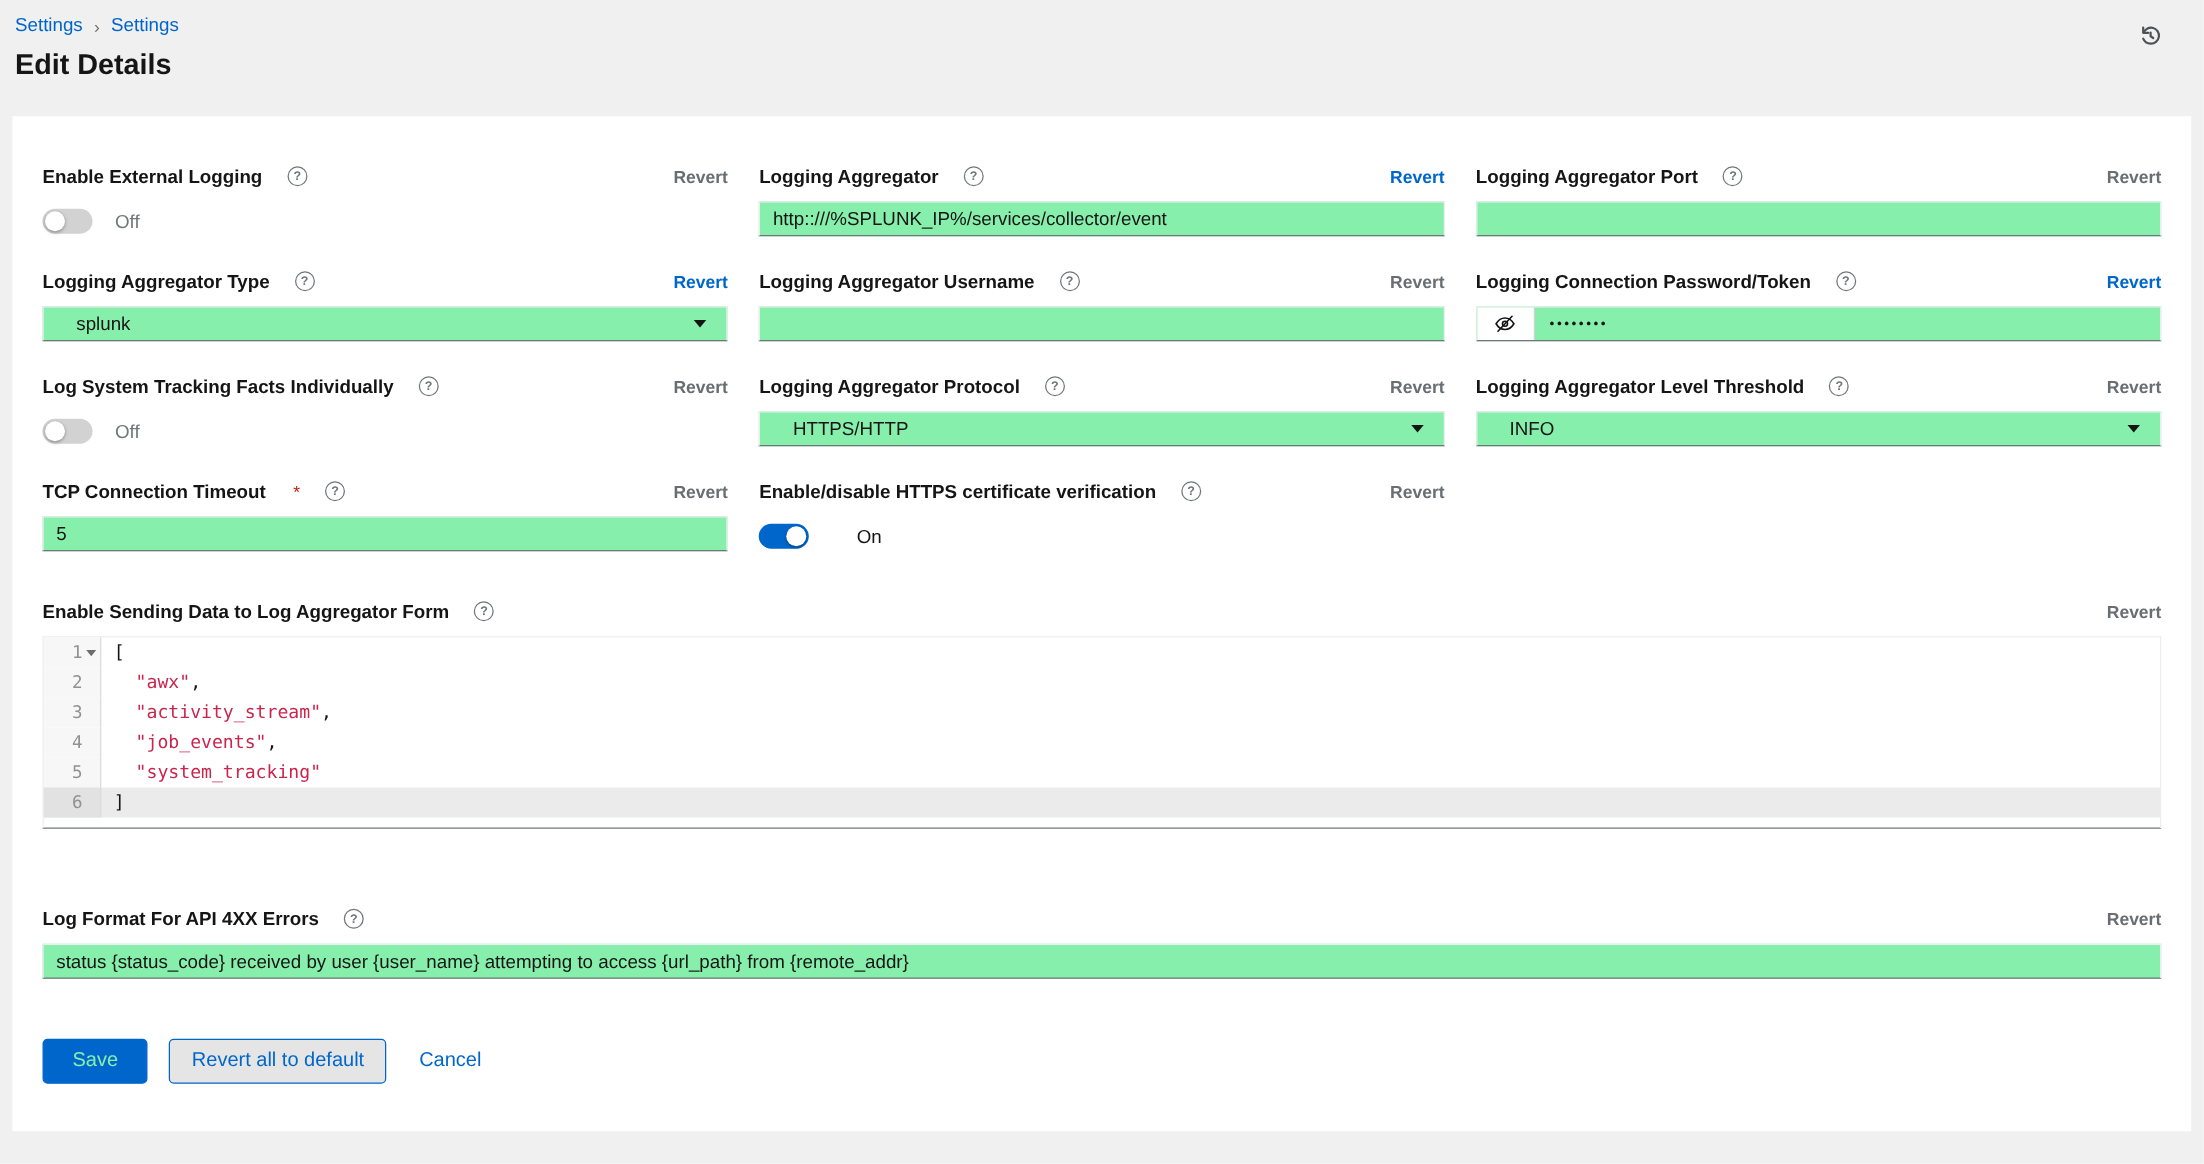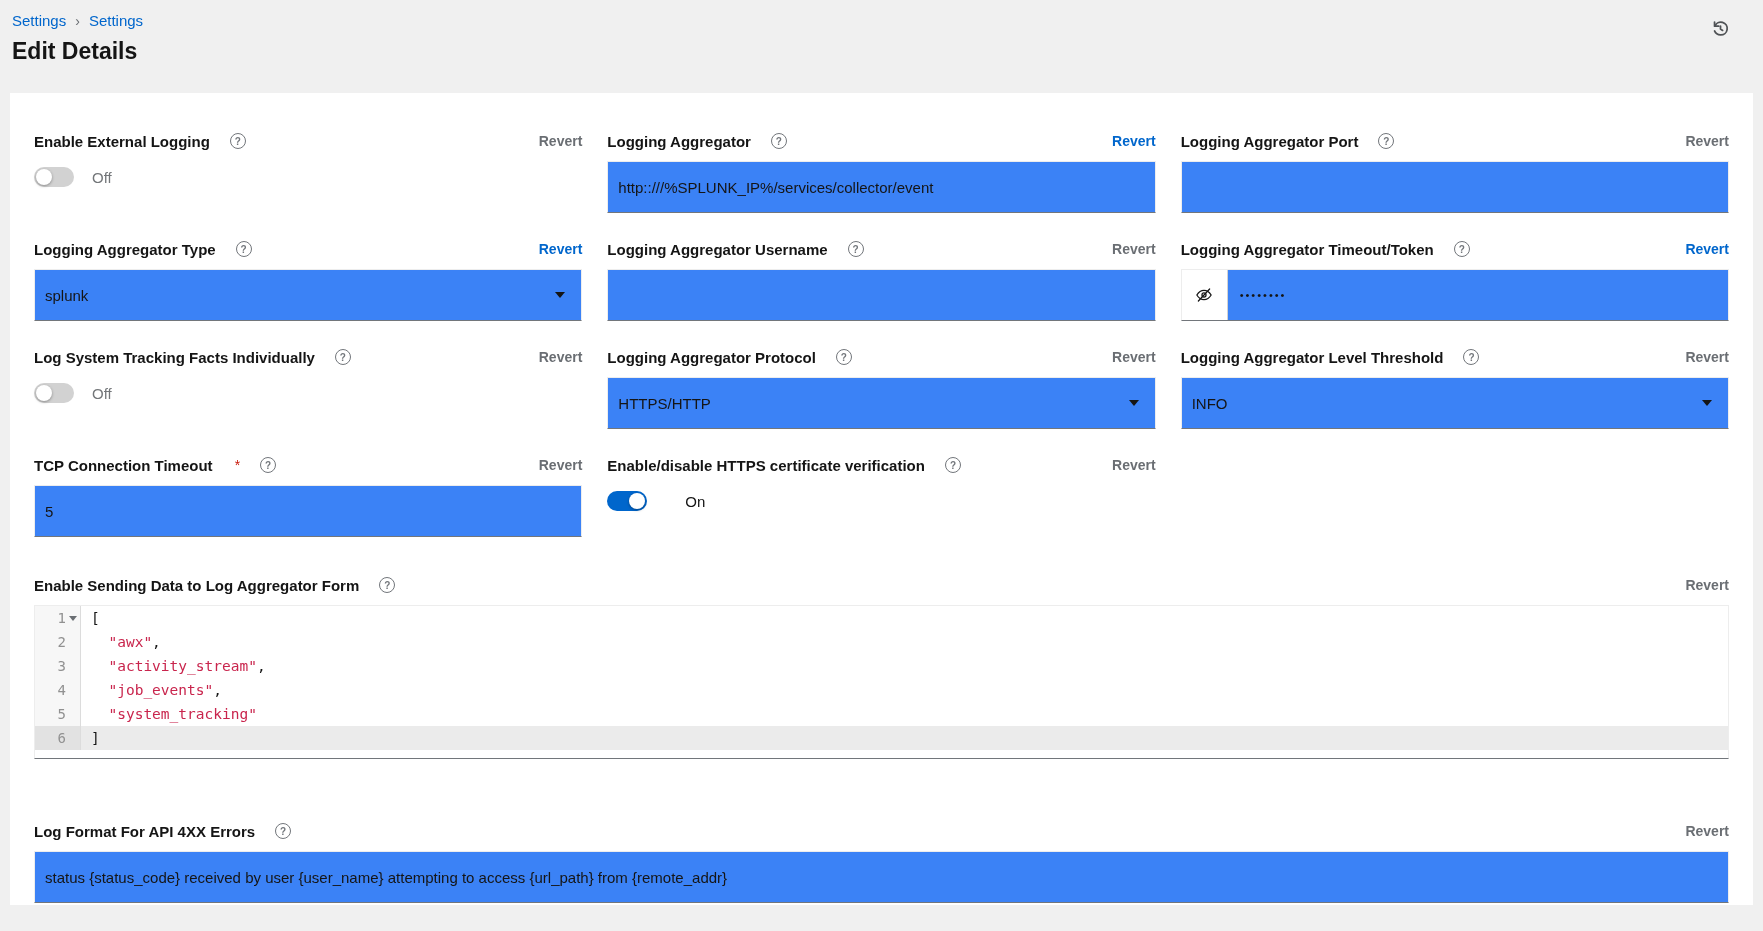--- a/index.html
+++ b/index.html
@@ -26,27 +26,27 @@
   .help-icon {
     width:16px; height:16px; border:1.5px solid #72767b; border-radius:50%;
     display:inline-flex; align-items:center; justify-content:center;
     color:#72767b; font-size:10px; font-weight:700; cursor:pointer; flex:none;
   }
   .help-icon::before { content:"?"; }
   .revert { font-size:14px; color:#6a6e73; text-decoration:none; cursor:default;font-weight:bold; }
   .revert.active { color:#0066cc; cursor:pointer; }
   
   .text-input, .select-box, .password-control {
-    margin-top:10px; width:100%; height:52px; background:#3b82f6;
+    margin-top:10px; width:100%; height:28px; background:#86efac;
     border:1px solid #ededed; border-bottom:1px solid #72767b;
     font-size:15px; color:#151515;
   }
   .text-input { padding:0 10px; font-family:"Liberation Sans", sans-serif; outline:none; }
   .select-box { display:flex; align-items:center; justify-content:space-between;
-    padding:0 16px 0 10px; cursor:pointer; }
+    padding:0 16px 0 26px; cursor:pointer; }
   .caret-down { width:0; height:0; border-left:5px solid transparent;
     border-right:5px solid transparent; border-top:6px solid #151515; }
   .password-control { display:flex; align-items:stretch; padding:0; }
   .eye-btn { width:46px; flex:none; background:#fff; border:none; border-right:1px solid #d2d2d2;
     display:flex; align-items:center; justify-content:center; cursor:pointer; }
   .password-dots { display:flex; align-items:center; padding-left:12px;
     font-size:11px; letter-spacing:2px; color:#151515; }
   .toggle-row { margin-top:14px; display:flex; align-items:center; gap:18px; height:24px; }
   .switch { width:40px; height:20px; border-radius:10px; background:#d2d2d2;
     position:relative; cursor:pointer; flex:none; }
@@ -165,21 +165,21 @@
           <span class="help-icon"></span>
         </span>
         <a class="revert">Revert</a>
       </div>
       <input class="text-input" value="" style="">
     </div>
 
     <div class="field">
       <div class="field-head">
         <span class="label-wrap">
-          <span class="field-label">Logging Aggregator Timeout/Token</span>
+          <span class="field-label">Logging Connection Password/Token</span>
           <span class="help-icon"></span>
         </span>
         <a class="revert active">Revert</a>
       </div>
       <div class="password-control">
         <button class="eye-btn">
           <span style="line-height:0;">
             <svg width="18" height="18" viewBox="0 0 24 24" fill="none" stroke="#151515" stroke-width="1.7" stroke-linecap="round">
               <path d="M2.5 12 C5 7.8 8.2 5.8 12 5.8 S19 7.8 21.5 12 C19 16.2 15.8 18.2 12 18.2 S5 16.2 2.5 12 Z"></path>
               <circle cx="12" cy="12" r="2.7"></circle>

